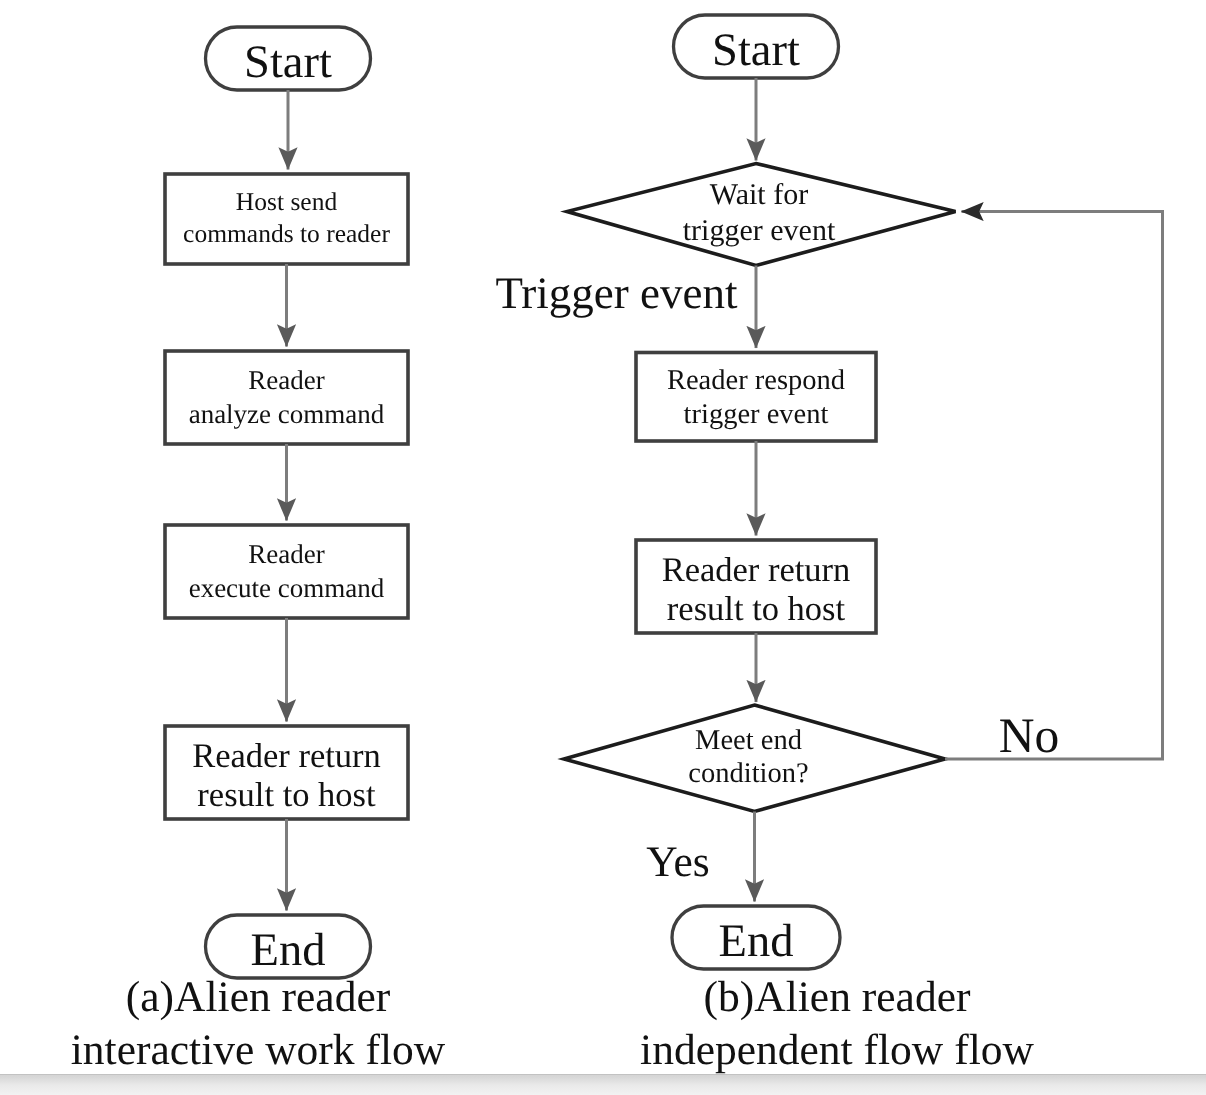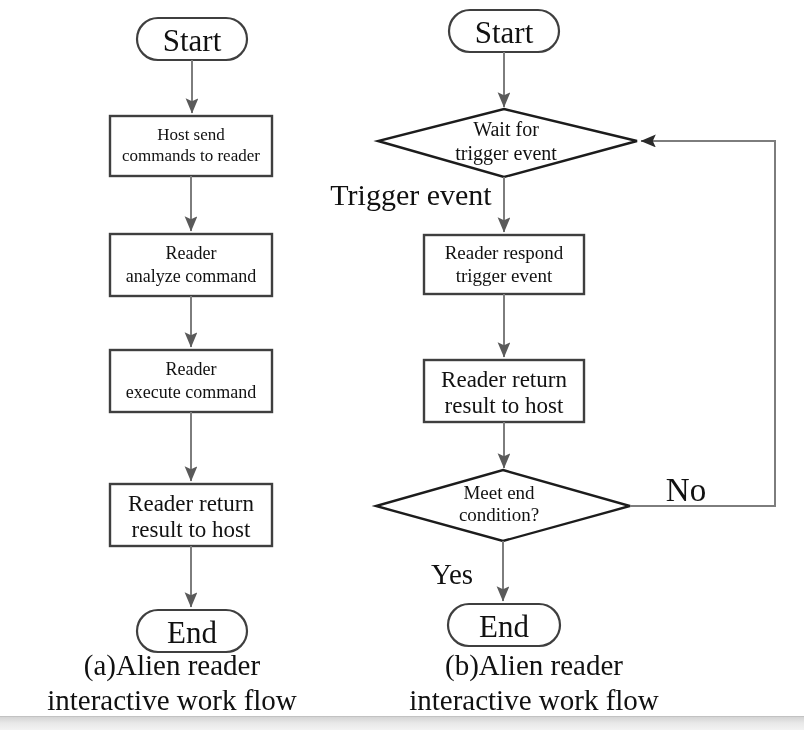--- a/index.html
+++ b/index.html
@@ -45,20 +45,21 @@
   text.node-label { text-anchor: middle; }
   text.edge-label { text-anchor: middle; }
   .caption-row {
     position: absolute;
     left: 0;
     top: 648px;
     width: 804px;
     height: 68px;
     display: flex;
     background: transparent;
+    gap: 24px;
   }
   .caption {
     flex: 0 0 auto;
     text-align: center;
     font-family: "Liberation Serif", serif;
     font-size: 29px;
     line-height: 35px;
     color: #111111;
     white-space: pre-line;
   }
@@ -183,18 +184,18 @@
         <text class="node-label" x="464" y="637" font-size="31">End</text>
       </g>
 
     </svg>
   </div>
 
   <div class="caption-row">
     <div class="caption left">(a)Alien reader
 interactive work flow</div>
     <div class="caption right">(b)Alien reader
-interactive work flow</div>
+independent flow flow</div>
   </div>
 
   <div class="bottom-bar"></div>
 
 </div>
 
 </body></html>

